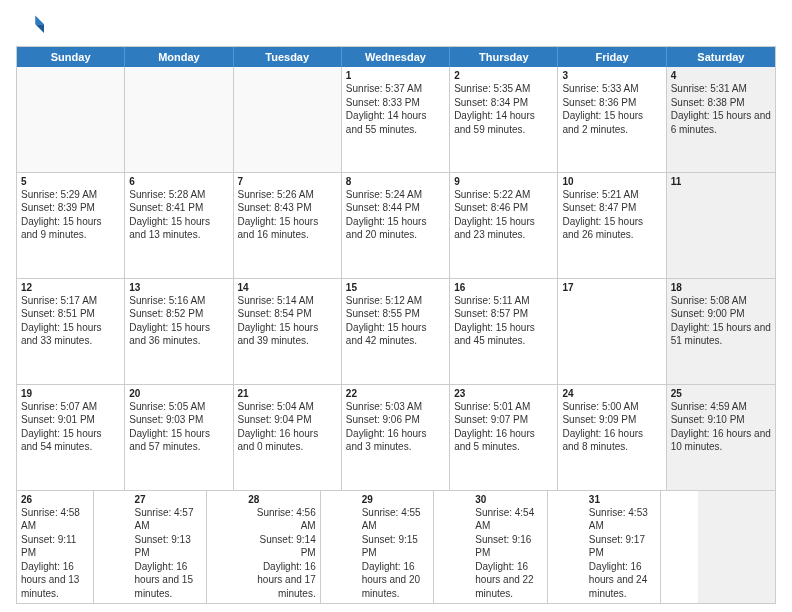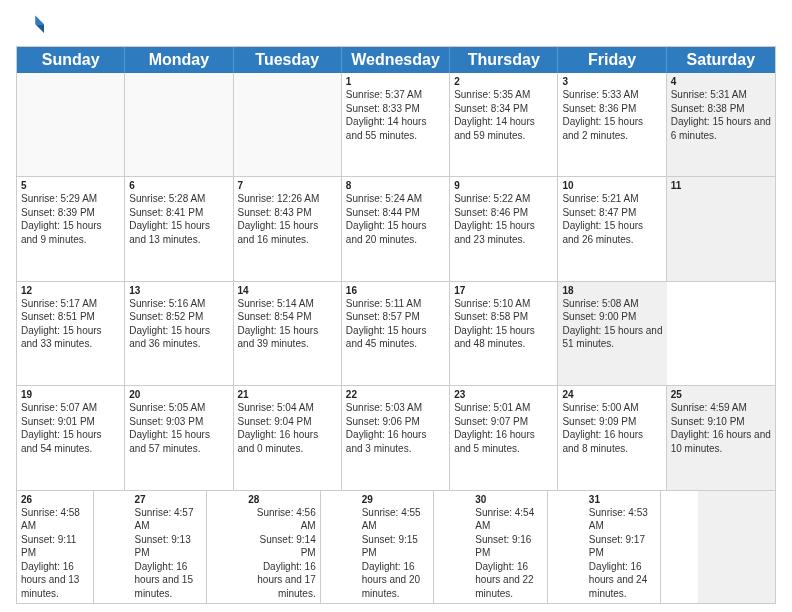--- a/index.html
+++ b/index.html
@@ -61,21 +61,21 @@
       flex-direction: column;
       border: 1px solid #ccc;
     }
     .cal-header-row {
       display: grid;
       grid-template-columns: repeat(7, 1fr);
       background: #2e7bbf;
     }
     .cal-header-cell {
       color: #fff;
-      font-size: 16px;
+      font-size: 11px;
       font-weight: bold;
       text-align: center;
       padding: 4px 2px;
       border-right: 1px solid #4a9ad4;
     }
     .cal-header-cell:last-child { border-right: none; }
     .cal-body {
       flex: 1;
       display: flex;
       flex-direction: column;
@@ -179,21 +179,21 @@
 Daylight: 15 hours and 9 minutes.</div>
           </div>
           <div class="cal-cell">
             <div class="day-num">6</div>
             <div class="cell-text" style="white-space: pre-line;">Sunrise: 5:28 AM
 Sunset: 8:41 PM
 Daylight: 15 hours and 13 minutes.</div>
           </div>
           <div class="cal-cell">
             <div class="day-num">7</div>
-            <div class="cell-text" style="white-space: pre-line;">Sunrise: 12:26 AM
+            <div class="cell-text" style="white-space: pre-line;">Sunrise: 5:26 AM
 Sunset: 8:43 PM
 Daylight: 15 hours and 16 minutes.</div>
           </div>
           <div class="cal-cell">
             <div class="day-num">8</div>
             <div class="cell-text" style="white-space: pre-line;">Sunrise: 5:24 AM
 Sunset: 8:44 PM
 Daylight: 15 hours and 20 minutes.</div>
           </div>
           <div class="cal-cell">
@@ -225,30 +225,33 @@
 Sunset: 8:52 PM
 Daylight: 15 hours and 36 minutes.</div>
           </div>
           <div class="cal-cell">
             <div class="day-num">14</div>
             <div class="cell-text" style="white-space: pre-line;">Sunrise: 5:14 AM
 Sunset: 8:54 PM
 Daylight: 15 hours and 39 minutes.</div>
           </div>
           <div class="cal-cell">
+            <div class="day-num">15</div>
+            <div class="cell-text" style="white-space: pre-line;">Sunrise: 5:12 AM
+Sunset: 8:55 PM
+Daylight: 15 hours and 42 minutes.</div>
+          </div>
+          <div class="cal-cell">
             <div class="day-num">16</div>
             <div class="cell-text" style="white-space: pre-line;">Sunrise: 5:11 AM
 Sunset: 8:57 PM
 Daylight: 15 hours and 45 minutes.</div>
           </div>
           <div class="cal-cell">
             <div class="day-num">17</div>
-            <div class="cell-text" style="white-space: pre-line;">Sunrise: 5:10 AM
-Sunset: 8:58 PM
-Daylight: 15 hours and 48 minutes.</div>
           </div>
           <div class="cal-cell shaded">
             <div class="day-num">18</div>
             <div class="cell-text" style="white-space: pre-line;">Sunrise: 5:08 AM
 Sunset: 9:00 PM
 Daylight: 15 hours and 51 minutes.</div>
           </div>
         </div>
         <div class="cal-week">
           <div class="cal-cell">

